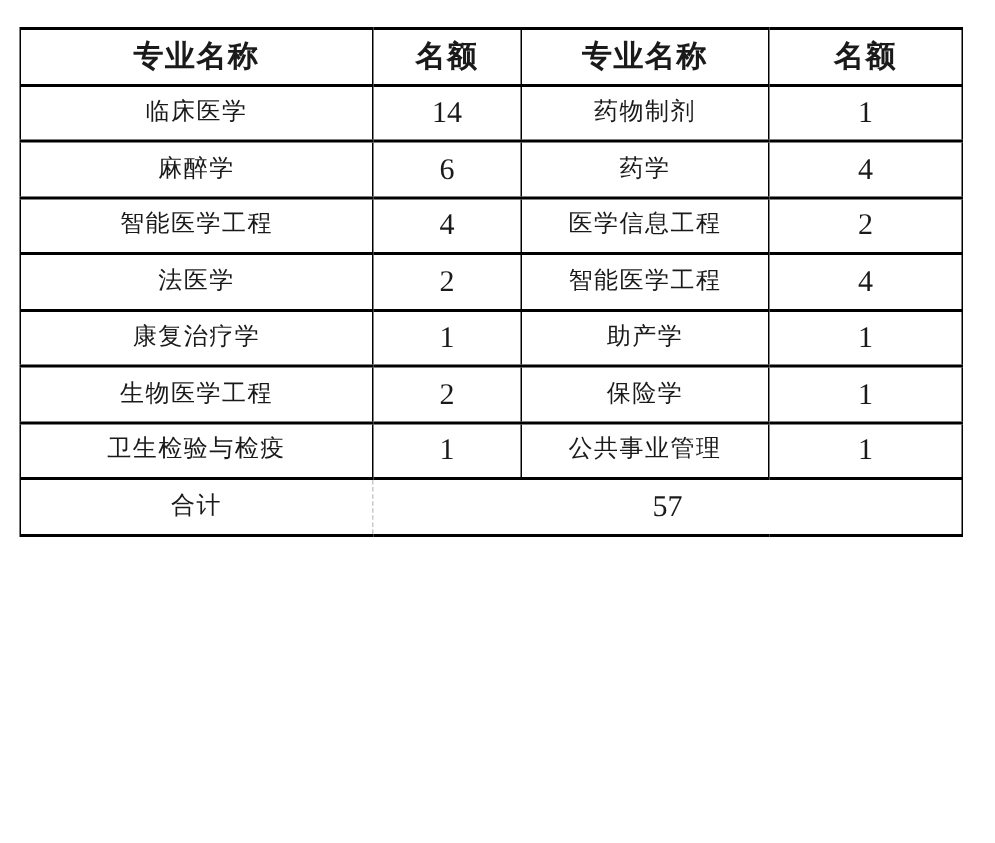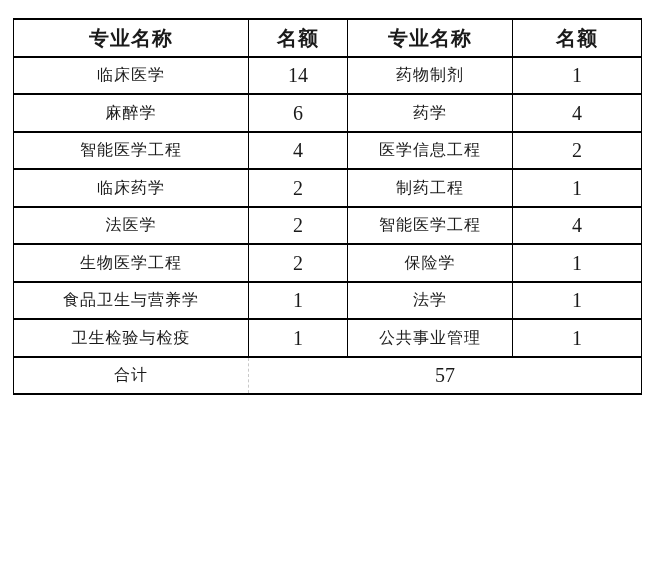--- a/index.html
+++ b/index.html
@@ -91,41 +91,35 @@
         <td>药学</td>
         <td class="num">4</td>
       </tr>
       <tr>
         <td>智能医学工程</td>
         <td class="num">4</td>
         <td>医学信息工程</td>
         <td class="num">2</td>
       </tr>
       <tr>
-        <td>临床药学</td>
-        <td class="num">2</td>
-        <td>制药工程</td>
-        <td class="num">1</td>
-      </tr>
-      <tr>
         <td>法医学</td>
         <td class="num">2</td>
         <td>智能医学工程</td>
         <td class="num">4</td>
       </tr>
       <tr>
+        <td>康复治疗学</td>
+        <td class="num">1</td>
+        <td>助产学</td>
+        <td class="num">1</td>
+      </tr>
+      <tr>
         <td>生物医学工程</td>
         <td class="num">2</td>
         <td>保险学</td>
-        <td class="num">1</td>
-      </tr>
-      <tr>
-        <td>食品卫生与营养学</td>
-        <td class="num">1</td>
-        <td>法学</td>
         <td class="num">1</td>
       </tr>
       <tr>
         <td>卫生检验与检疫</td>
         <td class="num">1</td>
         <td>公共事业管理</td>
         <td class="num">1</td>
       </tr>
       <tr class="footer-row">
         <td class="footer-label">合计</td>

